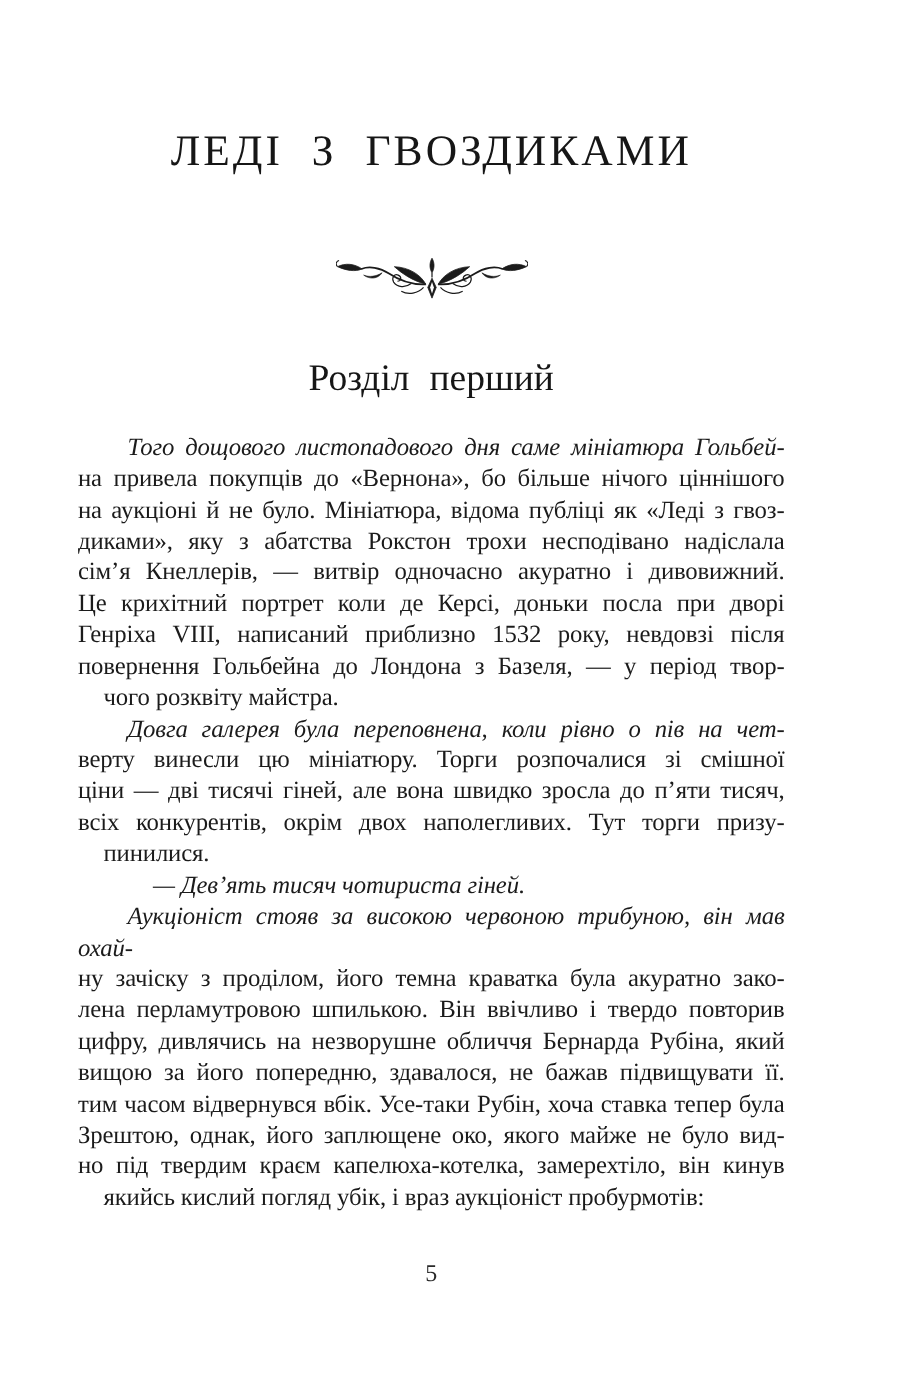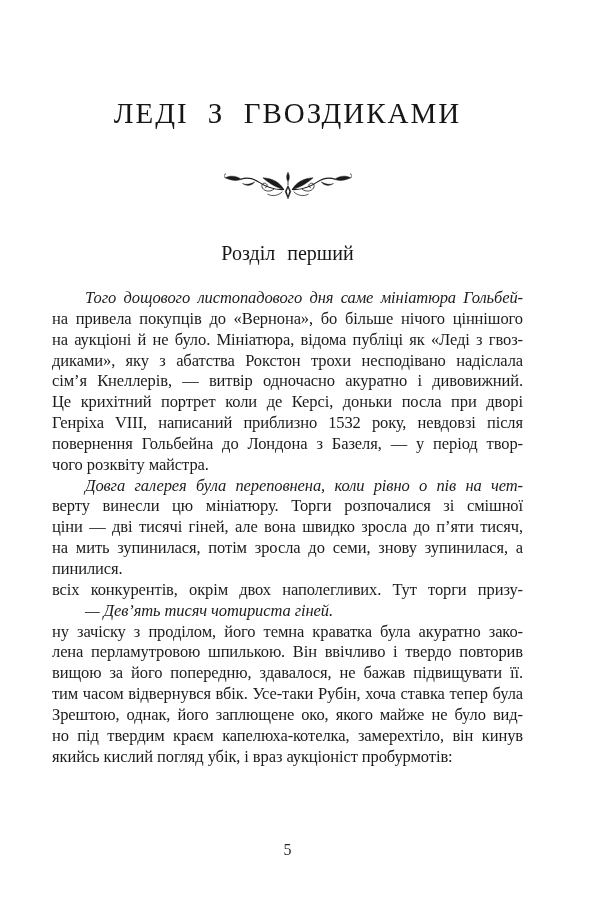--- a/index.html
+++ b/index.html
@@ -22,36 +22,35 @@
     width: 471px;
   }
   .book-title {
     top: 84px;
     text-align: center;
     font-size: 29px;
     line-height: 34px;
     letter-spacing: 2px;
     word-spacing: 10px;
     color: #161616;
-    margin-top: 12px;
   }
   .ornament-wrap {
     top: 166px;
     height: 42px;
     display: flex;
     align-items: center;
     justify-content: center;
   }
   .ornament-wrap svg {
     display: block;
   }
   .chapter-heading {
     top: 240px;
     text-align: center;
-    font-size: 20px;
+    font-size: 25px;
     line-height: 26px;
     word-spacing: 7px;
     color: #161616;
   }
   .body-text {
     top: 288px;
     font-size: 16.5px;
     line-height: 20.85px;
     letter-spacing: -0.1px;
   }
@@ -62,20 +61,21 @@
     text-align: justify;
     text-align-last: justify;
     white-space: normal;
   }
   .line.indent {
     text-indent: 33px;
     font-style: italic;
   }
   .line.last {
     text-align-last: left;
+    margin-left: 17px;
   }
   .page-number {
     top: 841px;
     text-align: center;
     font-size: 16px;
     color: #2a2a2a;
   }
 </style>
 </head>
 <body>
@@ -127,30 +127,31 @@
         <div class="line">сім’я Кнеллерів, — витвір одночасно акуратно і дивовижний.</div>
         <div class="line">Це крихітний портрет коли де Керсі, доньки посла при дворі</div>
         <div class="line">Генріха VIII, написаний приблизно 1532 року, невдовзі після</div>
         <div class="line">повернення Гольбейна до Лондона з Базеля, — у період твор-</div>
         <div class="line last">чого розквіту майстра.</div>
       </div>
       <div class="paragraph">
         <div class="line indent">Довга галерея була переповнена, коли рівно о пів на чет-</div>
         <div class="line">верту винесли цю мініатюру. Торги розпочалися зі смішної</div>
         <div class="line">ціни — дві тисячі гіней, але вона швидко зросла до п’яти тисяч,</div>
-        <div class="line">на мить зупинилася, потім зросла до семи, знову зупинилася, а</div>
+        <div class="line">всіх конкурентів, окрім двох наполегливих. Тут торги призу-</div>
         <div class="line last">пинилися.</div>
-        <div class="line">всіх конкурентів, окрім двох наполегливих. Тут торги призу-</div>
       </div>
       <div class="paragraph">
         <div class="line indent last">— Дев’ять тисяч чотириста гіней.</div>
       </div>
       <div class="paragraph">
+        <div class="line indent">Аукціоніст стояв за високою червоною трибуною, він мав охай-</div>
         <div class="line">ну зачіску з проділом, його темна краватка була акуратно зако-</div>
         <div class="line">лена перламутровою шпилькою. Він ввічливо і твердо повторив</div>
+        <div class="line">цифру, дивлячись на незворушне обличчя Бернарда Рубіна, який</div>
         <div class="line">вищою за його попередню, здавалося, не бажав підвищувати її.</div>
         <div class="line">тим часом відвернувся вбік. Усе-таки Рубін, хоча ставка тепер була</div>
         <div class="line">Зрештою, однак, його заплющене око, якого майже не було вид-</div>
         <div class="line">но під твердим краєм капелюха-котелка, замерехтіло, він кинув</div>
         <div class="line last">якийсь кислий погляд убік, і враз аукціоніст пробурмотів:</div>
       </div>
     </div>
 
   <div class="content-col page-number">5</div>
 

